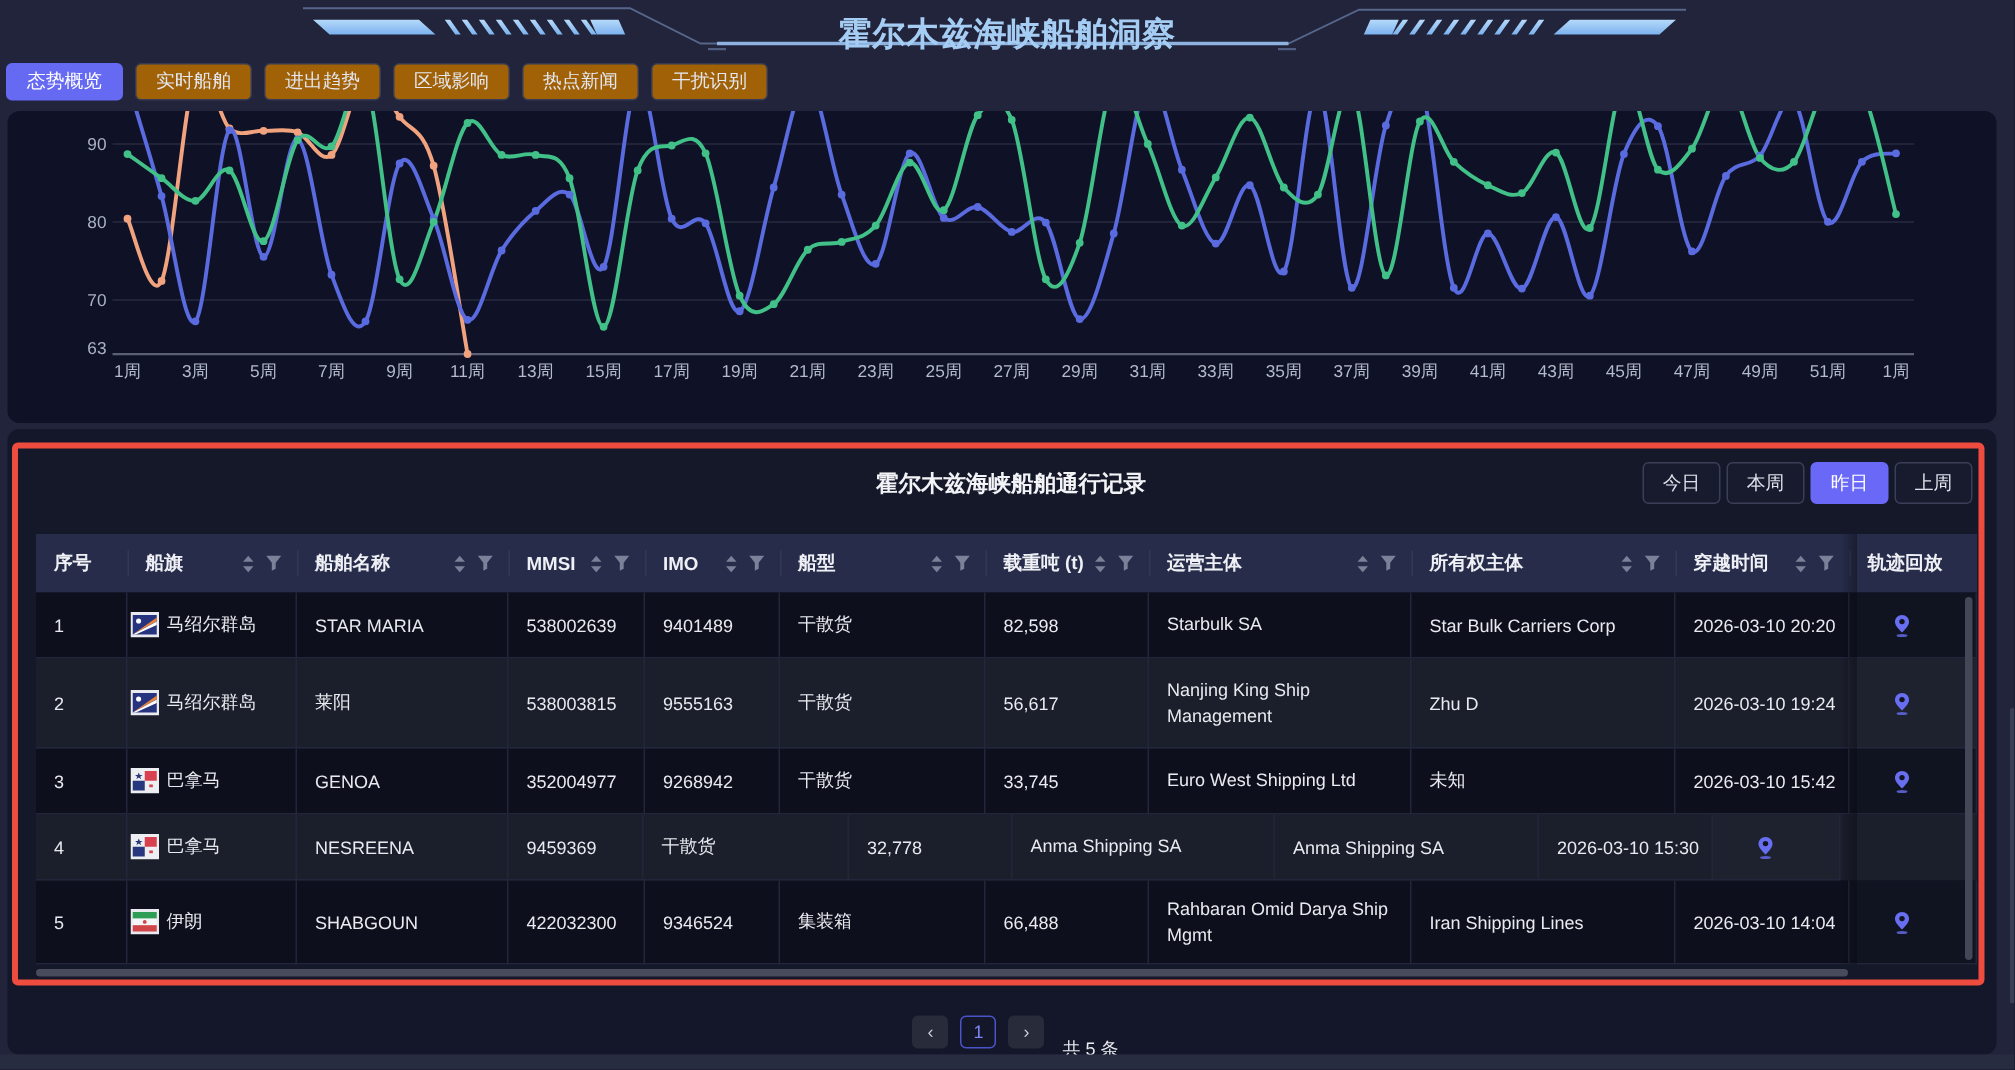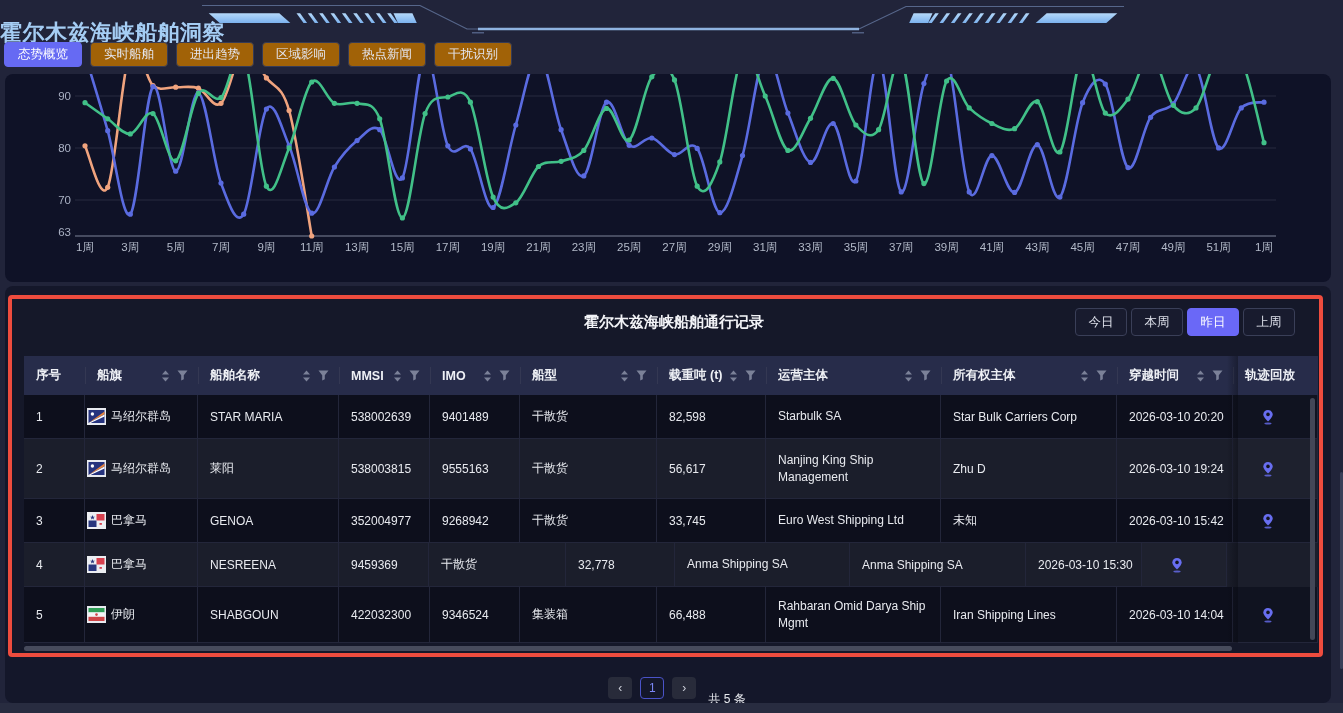--- a/index.html
+++ b/index.html
@@ -1,25 +1,25 @@
 <!DOCTYPE html>
 <html><head><meta charset="utf-8">
 <style>
 * { margin:0; padding:0; box-sizing:border-box; }
 html,body { width:1343px; height:713px; overflow:hidden; }
 body { background:#21243a; font-family:"Liberation Sans",sans-serif; position:relative; }
-.title { position:absolute; top:18px; left:0; width:1343px; text-align:left; font-size:22px; font-weight:bold; color:#a5cdf4; letter-spacing:0.5px; }
+.title { position:absolute; top:8px; left:0; width:1343px; text-align:center; font-size:22px; font-weight:bold; color:#a5cdf4; letter-spacing:0.5px; }
 .tabs { position:absolute; left:4px; top:42px; display:flex; gap:8px; }
 .tab { width:78px; height:25px; line-height:23px; text-align:center; font-size:12.5px; color:#e4e6f0; background:#a16207; border:1px solid #363b55; border-radius:4px; }
 .tab.act { background:#666af3; border-color:#666af3; color:#fff;font-family:Liberation Serif, serif; }
 .chartp { position:absolute; left:5px; top:74px; width:1326px; height:208px; background:#0f1227; border-radius:8px; overflow:hidden; }
 .botp { position:absolute; left:5px; top:286px; width:1326px; height:417px; background:#14172a; border-radius:8px; }
 .redbox { position:absolute; left:3px; top:9px; width:1315px; height:362px; border:4px solid #ee4c3e; border-radius:4px; background:#151829; }
 .ttitle { position:absolute; top:14px; text-indent:17px; left:0; width:100%; text-align:center; font-size:15px; font-weight:bold; color:#f2f3f7; }
-.pbtns { position:absolute; top:9px; right:24px; display:flex; gap:4px;border-radius:13px; }
+.pbtns { position:absolute; top:9px; right:4px; display:flex; gap:4px;border-radius:13px; }
 .pbtn { width:52px; height:28px; line-height:26px; text-align:center; font-size:12.5px; color:#dde0ea; background:#181b2e; border:1px solid #3a3f58; border-radius:4px; }
 .pbtn.act { background:#6a68f7; border-color:#6a68f7; color:#fff; }
 .tbl { position:absolute; left:12px; top:57px; width:1294px; }
 .thead { display:flex; height:39px; background:#272c4a; }
 .hc { position:relative; display:flex; align-items:center; padding-left:12px; }
 .ht { font-size:12.5px; font-weight:bold; color:#eef0f5;text-align:center; }
 .si { display:inline-flex; align-items:center; margin-left:auto; margin-right:10px; }
 .si svg { display:block; }
 .hsep { position:absolute; left:0; top:11px; height:17px; width:1px; background:#343853; }
 .row { display:flex; }

